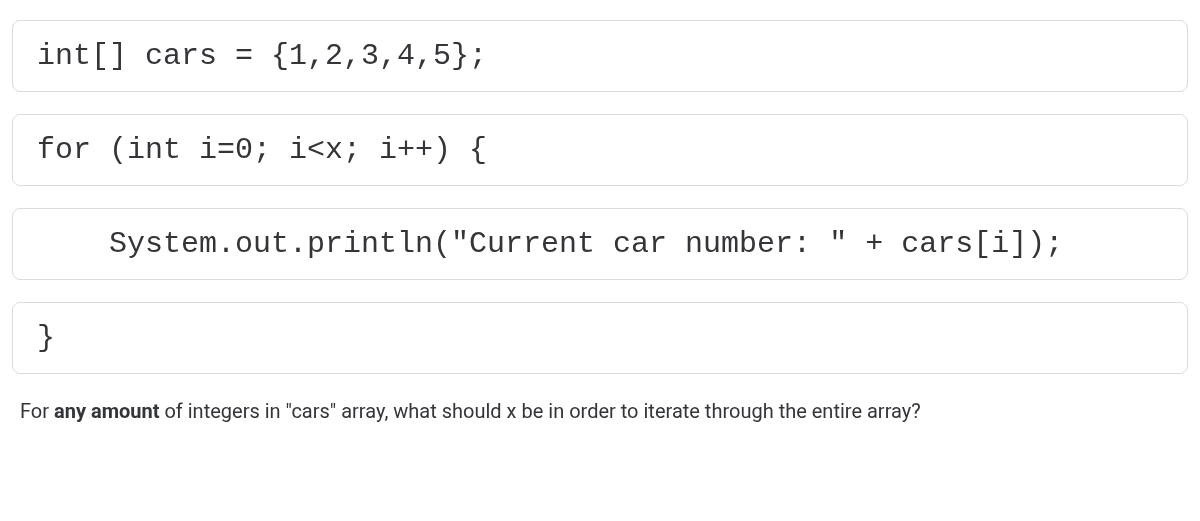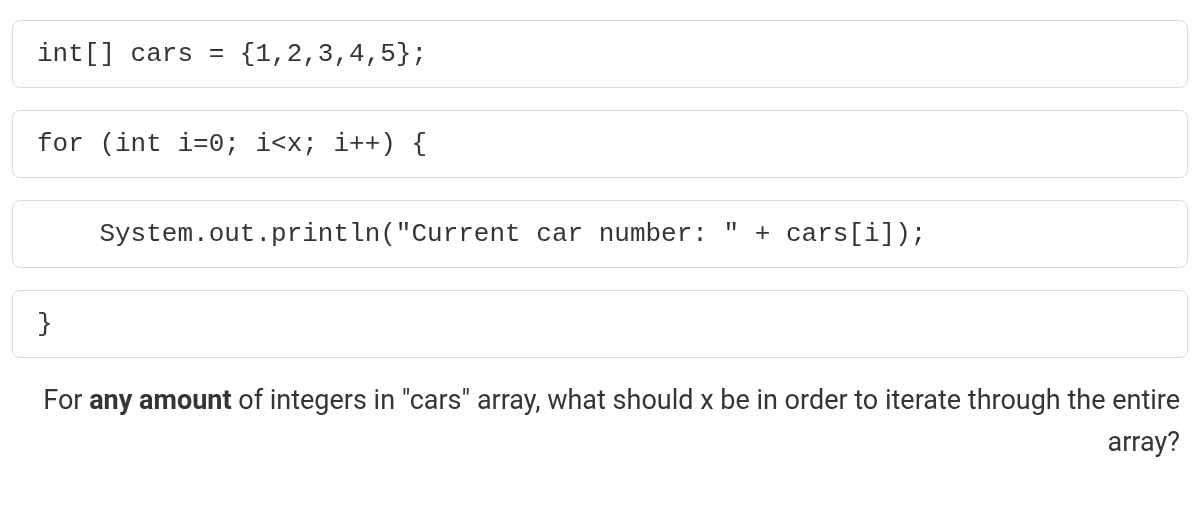--- a/index.html
+++ b/index.html
@@ -12,36 +12,35 @@
     background: #ffffff;
     padding: 20px 12px;
     width: 1200px;
   }
   .code-line {
     border: 1px solid #d8dce0;
     border-radius: 8px;
     padding: 18px 24px;
     margin-bottom: 22px;
     font-family: "Courier New", Courier, monospace;
-    font-size: 26px;
+    font-size: 30px;
     color: #333539;
     background: #ffffff;
     white-space: pre;
     overflow: hidden;
   }
   .code-line.indented {
     padding-left: 24px;
   }
   .question-text {
-    font-size: 27px;
+    font-size: 20px;
     color: #333539;
     line-height: 1.55;
     margin-top: 20px;
     padding: 0 8px;
-    text-align: right;
   }
   .question-text b {
     font-weight: 700;
   }
 </style>
 </head>
 <body>
 
 <div class="code-line">int[] cars = {1,2,3,4,5};</div>
 <div class="code-line">for (int i=0; i&lt;x; i++) {</div>

